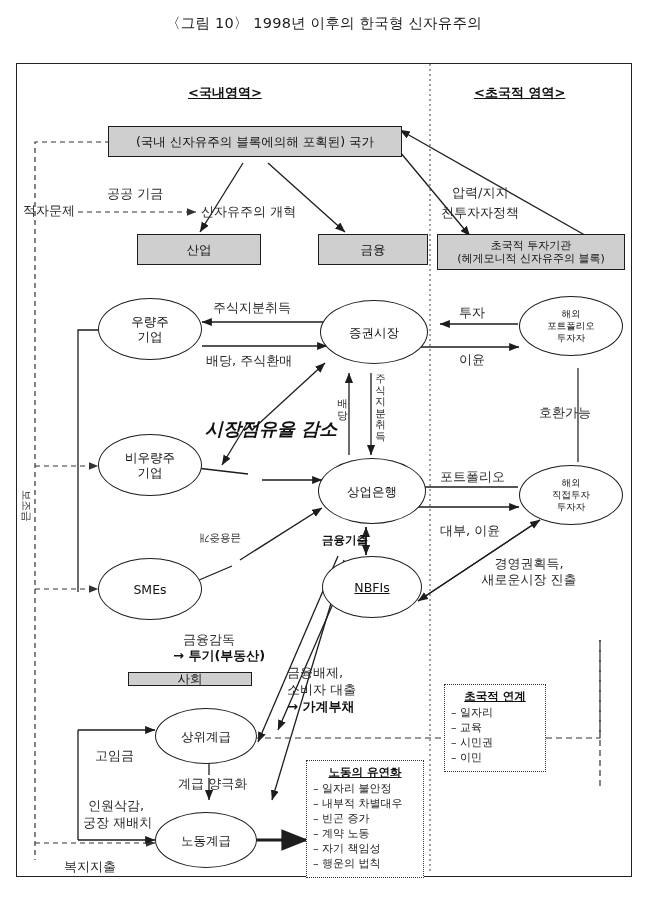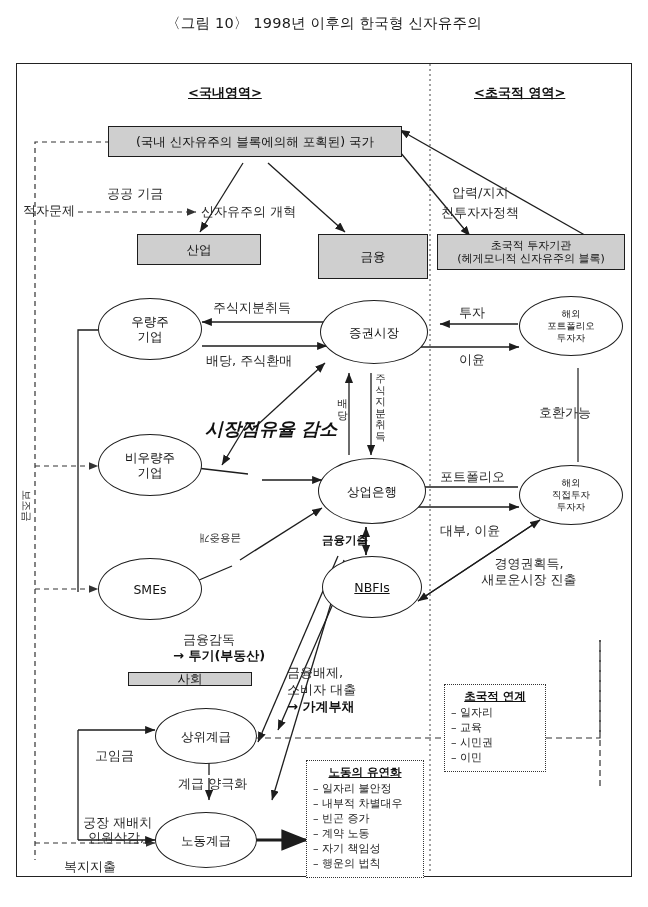--- a/index.html
+++ b/index.html
@@ -211,21 +211,21 @@
 <div class="header-lbl" style="left:474px; top:84px;">&lt;초국적 영역&gt;</div>
 
 <div class="box" style="left:108px; top:126px; width:294px; height:31px;">
   <span>(국내 신자유주의 블록에의해 포획된) 국가</span>
 </div>
 
 <div class="box" style="left:137px; top:234px; width:124px; height:31px;">
   <span>산업</span>
 </div>
 
-<div class="box" style="left:318px; top:234px; width:110px; height:45px;">
+<div class="box" style="left:318px; top:234px; width:110px; height:31px;">
   <span>금융</span>
 </div>
 
 <div class="box" style="left:437px; top:234px; width:188px; height:36px; font-size:11px;">
   <span>초국적 투자기관</span>
   <span>(헤게모니적 신자유주의 블록)</span>
 </div>
 
 <div class="ellipse" style="left:98px; top:298px; width:104px; height:62px;">
   <span>우량주</span>
@@ -315,21 +315,21 @@
 
 <div class="lbl" style="left:183px; top:632px;">금융감독</div>
 <div class="lbl bold" style="left:173px; top:648px;">→ 투기(부동산)</div>
 
 <div class="lbl" style="left:287px; top:665px;">금융배제,</div>
 <div class="lbl" style="left:287px; top:682px;">소비자 대출</div>
 <div class="lbl bold" style="left:287px; top:699px;">→ 가계부채</div>
 
 <div class="lbl" style="left:95px; top:748px;">고임금</div>
 <div class="lbl" style="left:178px; top:776px;">계급 양극화</div>
-<div class="lbl" style="left:88px; top:798px;margin-top:32px;">인원삭감,</div>
+<div class="lbl" style="left:88px; top:798px;">인원삭감,</div>
 <div class="lbl" style="left:83px; top:815px;">궁장 재배치</div>
 <div class="lbl" style="left:64px; top:859px;">복지지출</div>
 
 <div class="panel" style="left:306px; top:760px; width:118px;">
   <span class="panel-title">노동의 유연화</span>
   <ul>
     <li>일자리 불안정</li>
     <li>내부적 차별대우</li>
     <li>빈곤 증가</li>
     <li>계약 노동</li>

